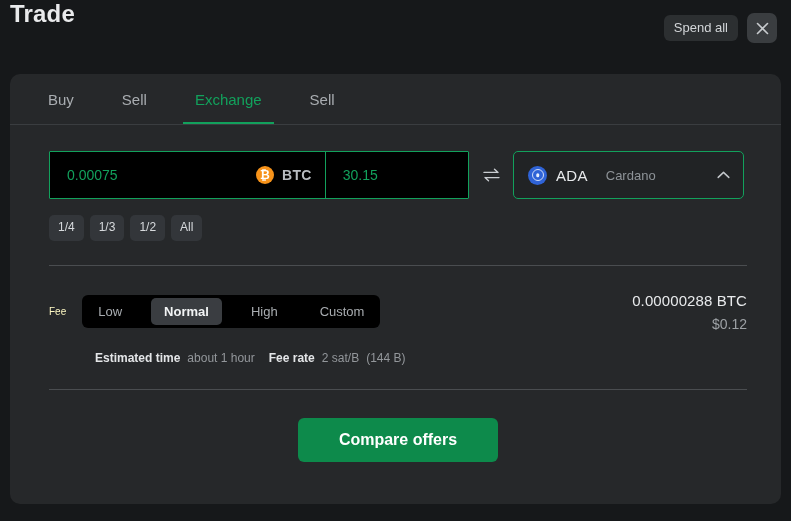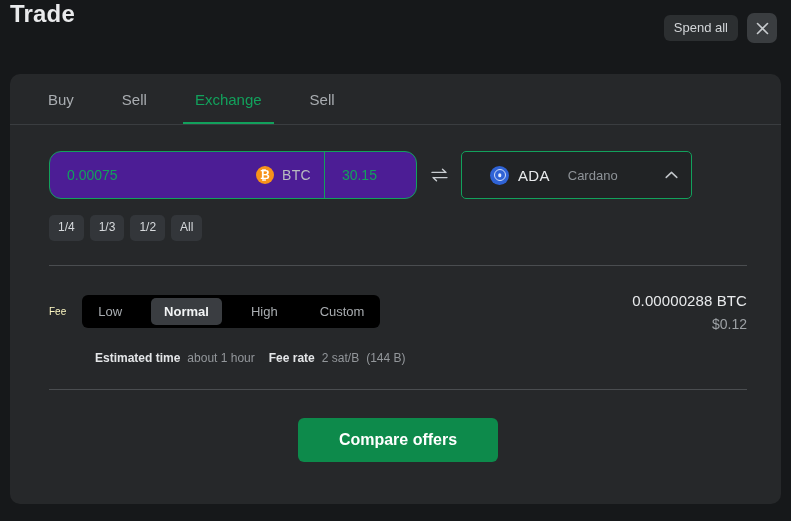--- a/index.html
+++ b/index.html
@@ -99,24 +99,24 @@
 
   
   .amount-row {
     display: flex;
     align-items: stretch;
     height: 48px;
   }
   .pair-group {
     display: flex;
     border: 1px solid #12a15c;
-    border-radius: 12px;
+    border-radius: 1px;
     overflow: hidden;
-    width: 368px;
-    background: #4c1d95;
+    width: 420px;
+    background: #000000;
   }
   .amount-field {
     flex: 1;
     display: flex;
     align-items: center;
     padding: 0 13px 0 17px;
     gap: 8px;
   }
   .amount-field + .amount-field { border-left: 1px solid #12a15c; }
   .amount-value {
@@ -142,41 +142,42 @@
   .coin-badge.btc span {
     color: #fff;
     font-size: 12px;
     font-weight: 700;
     line-height: 1;
   }
   .ticker {
     font-size: 14px;
     color: #b8bcc0;
     letter-spacing: 0.3px;
+    font-weight: bold;
   }
 
   .swap-btn {
     width: 44px;
     background: none;
     border: none;
     display: flex;
     align-items: center;
     justify-content: center;
     cursor: pointer;
   }
 
   .target-field {
     display: flex;
     align-items: center;
     gap: 9px;
     width: 231px;
     border: 1px solid #12a15c;
     border-radius: 5px;
     background: #212325;
-    padding: 0 13px 0 28px;
+    padding: 0 13px 0 14px;
     cursor: pointer;
   }
   .coin-badge.ada {
     width: 19px; height: 19px;
     background: #2f63d6;
     position: relative;
   }
   .coin-badge.ada::before {
     content: "";
     position: absolute;

